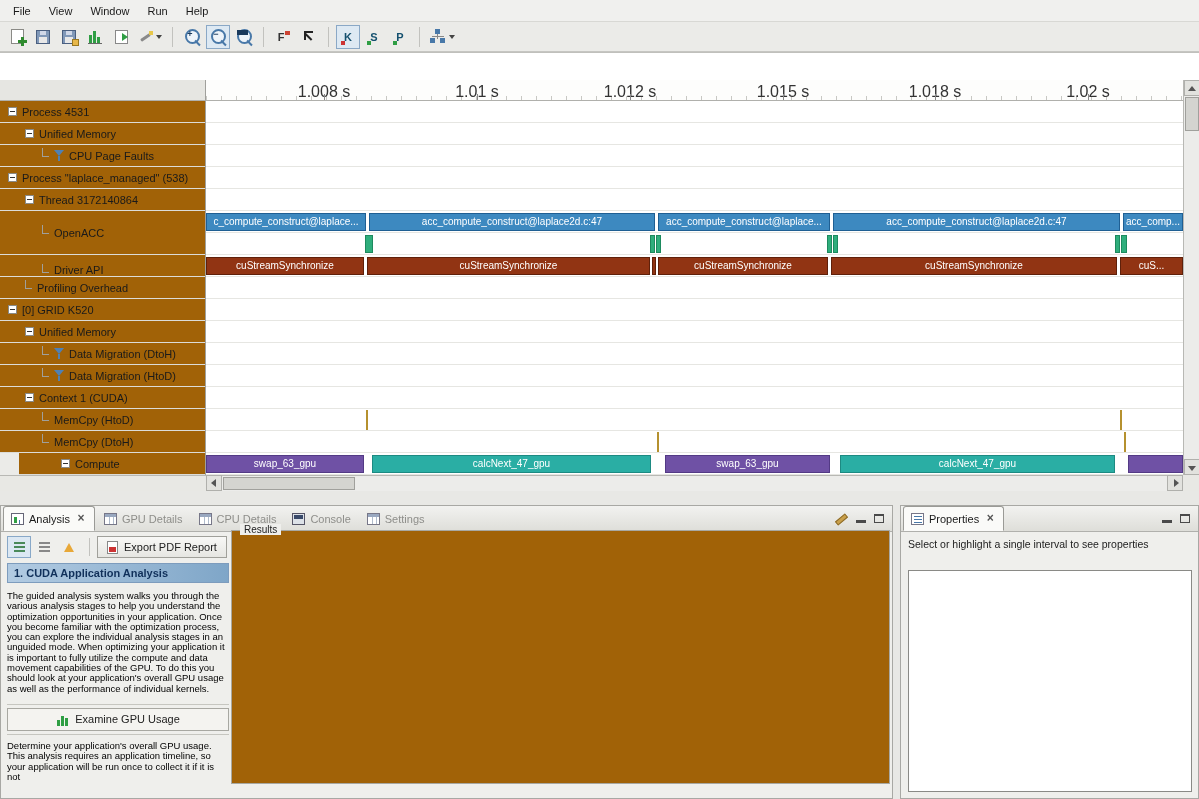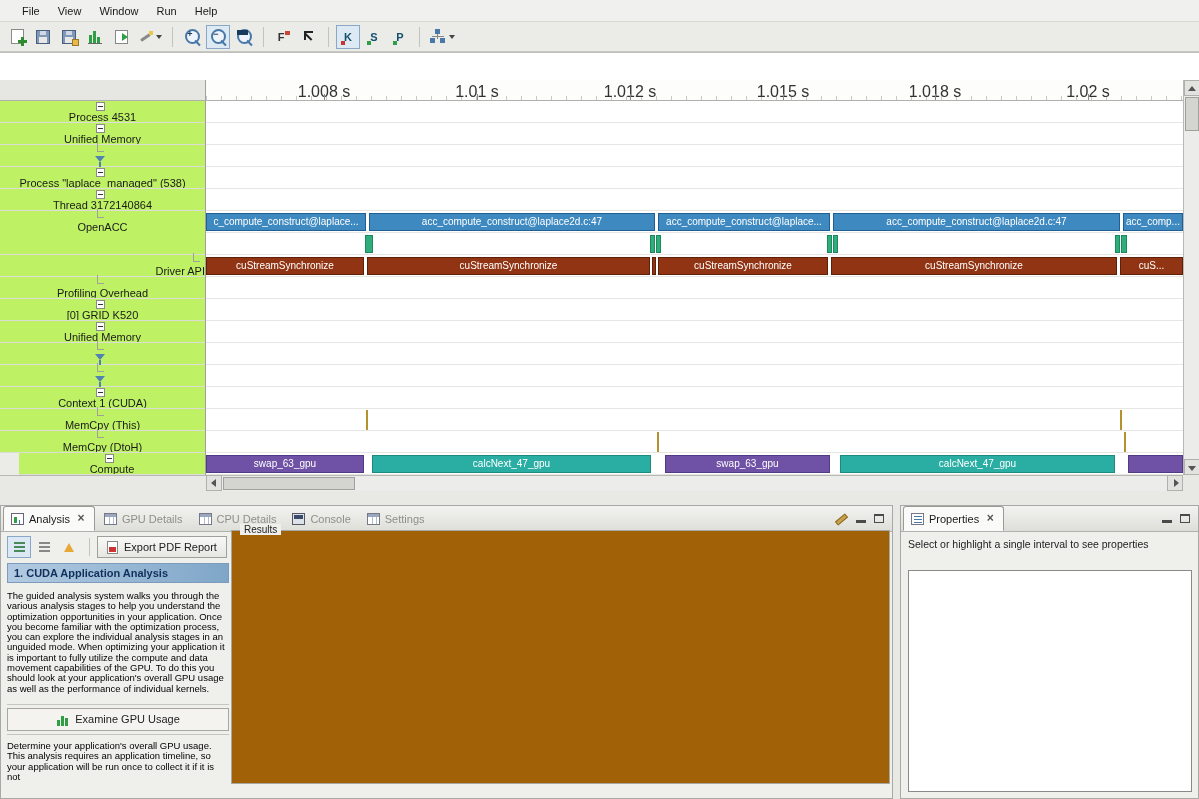--- a/index.html
+++ b/index.html
@@ -1,21 +1,21 @@
 <!DOCTYPE html>
 <html><head>
 <meta charset="utf-8">
 <style>
 *{margin:0;padding:0;box-sizing:border-box;}
 html,body{width:1199px;height:799px;overflow:hidden;}
 body{font-family:"Liberation Sans","DejaVu Sans",sans-serif;font-size:11px;color:#1a1a1a;background:#e8e8e5;}
 #root{position:relative;width:1199px;height:799px;overflow:hidden;background:#e8e8e5;}
 
 
-.menubar{position:absolute;left:0;top:0;width:1199px;height:22px;background:#f0f0ee;border-bottom:1px solid #d8d8d4;display:flex;align-items:center;padding-left:13px;}
+.menubar{position:absolute;left:0;top:0;width:1199px;height:22px;background:#f0f0ee;border-bottom:1px solid #d8d8d4;display:flex;align-items:center;padding-left:4px;}
 .menu-item{padding:2px 9px;cursor:default;}
 
 
 .toolbar{position:absolute;left:0;top:22px;width:1199px;height:30px;background:#ebebe8;border-bottom:1px solid #c6c6c2;display:flex;align-items:center;padding-left:4px;}
 .tbtn{display:inline-flex;align-items:center;justify-content:center;height:24px;min-width:24px;border:1px solid transparent;background:transparent;margin:0 1px;position:relative;padding:0 2px;}
 .tbtn.pressed,.tbtn.toggled{border-color:#8aa8c6;background:#dde9f3;}
 .tsep{width:1px;height:20px;background:#c2c2be;margin:0 6px;}
 .dd{width:0;height:0;border-left:3px solid transparent;border-right:3px solid transparent;border-top:4px solid #444;margin-left:3px;}
 .ic-page{width:13px;height:15px;background:#fff;border:1px solid #8a8a86;position:relative;}
 .ic-page .plus{position:absolute;right:-4px;bottom:-3px;width:9px;height:9px;background:linear-gradient(#2e8b2e,#2e8b2e) center/9px 3px no-repeat,linear-gradient(#2e8b2e,#2e8b2e) center/3px 9px no-repeat;}
@@ -59,21 +59,21 @@
 .max-icon{width:10px;height:9px;border:1px solid #4a4a4a;border-top:2px solid #4a4a4a;display:inline-block;}
 .pencil-icon{width:14px;height:13px;position:relative;display:inline-block;}
 .pencil-icon::before{content:"";position:absolute;left:1px;top:5px;width:11px;height:3px;background:#caa04a;border:1px solid #8a6a2a;transform:rotate(-40deg);}
 
 .econtent{position:absolute;left:0;top:27px;width:1199px;height:411px;}
 .tree-head{position:absolute;left:0;top:0;width:206px;height:21px;background:#e6e6e2;border-right:1px solid #a0a09c;border-bottom:1px solid #b0b0ac;}
 .ruler{position:absolute;left:206px;top:0;width:977px;height:21px;background:#fdfdfc;border-bottom:1px solid #b0b0ac;background-image:repeating-linear-gradient(to right,#c8c8c4 0 1px,transparent 1px 15px);background-size:977px 4px;background-position:0 16px;background-repeat:no-repeat;}
 .ruler-label{position:absolute;top:3px;transform:translateX(-50%);font-size:16px;color:#333;white-space:nowrap;}
 .ruler-tick{position:absolute;bottom:0;width:1px;height:6px;background:#888;}
 .tree{position:absolute;left:0;top:21px;width:206px;height:374px;background:#ebebe8;border-right:1px solid #a0a09c;overflow:hidden;}
-.tree-row{display:flex;align-items:center;border-bottom:1px solid #dcdcd8;background:#bef264;flex-direction:column;}
+.tree-row{display:flex;align-items:center;border-bottom:1px solid #dcdcd8;background:#a16207;}
 .tree-pad{flex:none;height:1px;}
 .tree-toggle{flex:none;width:9px;height:9px;border:1px solid #8a8a86;background:#fff;position:relative;margin-right:5px;}
 .tree-toggle::after{content:"";position:absolute;left:1px;top:3px;width:5px;height:1px;background:#333;}
 .tree-conn{flex:none;width:7px;height:9px;border-left:1px solid #a0a09c;border-bottom:1px solid #a0a09c;margin-right:5px;transform:translateY(-3px);}
 .funnel{flex:none;position:relative;width:11px;height:13px;margin-right:4px;}
 .funnel::before{content:"";position:absolute;left:0;top:1px;border-left:5px solid transparent;border-right:5px solid transparent;border-top:6px solid #4f81b5;}
 .funnel::after{content:"";position:absolute;left:4px;top:7px;width:2px;height:5px;background:#4f81b5;}
 .tree-label{white-space:nowrap;overflow:hidden;font-size:11px;color:#1a1a1a;}
 .tl-body{position:absolute;left:206px;top:21px;width:977px;height:374px;background:#fff;overflow:hidden;}
 .tl-row{position:relative;border-bottom:1px solid #e6e6e2;}
@@ -298,21 +298,21 @@
             <span class="tree-label">Data Migration (HtoD)</span>
           </div>
           <div class="tree-row" style="height: 22px;">
             <span class="tree-pad" style="width: 25px;"></span>
             <span class="tree-toggle"></span>
             <span class="tree-label">Context 1 (CUDA)</span>
           </div>
           <div class="tree-row" style="height: 22px;">
             <span class="tree-pad" style="width: 42px;"></span>
             <span class="tree-conn"></span>
-            <span class="tree-label">MemCpy (This)</span>
+            <span class="tree-label">MemCpy (HtoD)</span>
           </div>
           <div class="tree-row" style="height: 22px;">
             <span class="tree-pad" style="width: 42px;"></span>
             <span class="tree-conn"></span>
             <span class="tree-label">MemCpy (DtoH)</span>
           </div>
           <div class="tree-row" style="height: 22px; margin-left: 19px;">
             <span class="tree-pad" style="width: 42px;"></span>
             <span class="tree-toggle"></span>
             <span class="tree-label">Compute</span>

